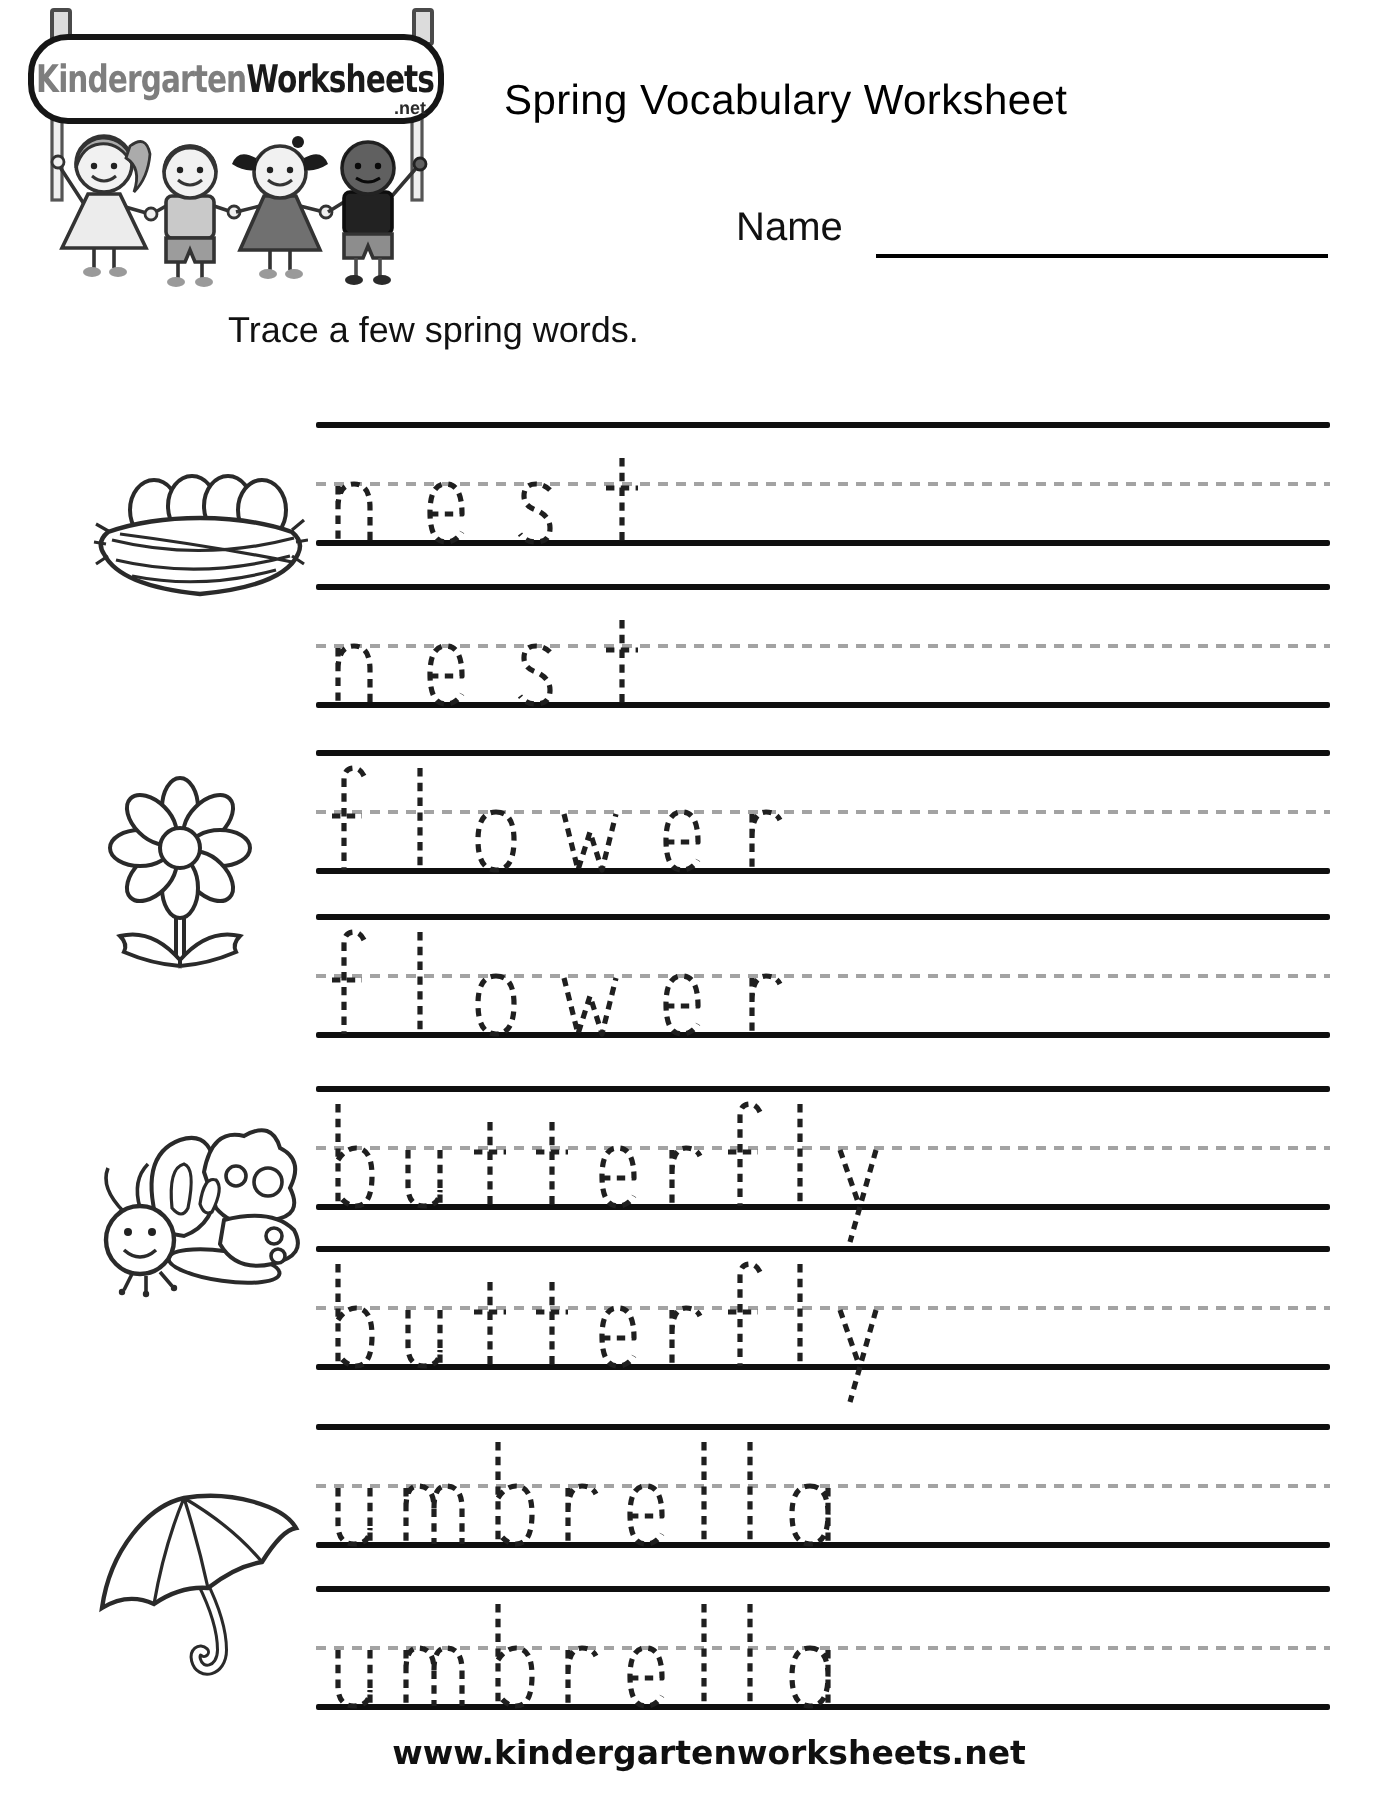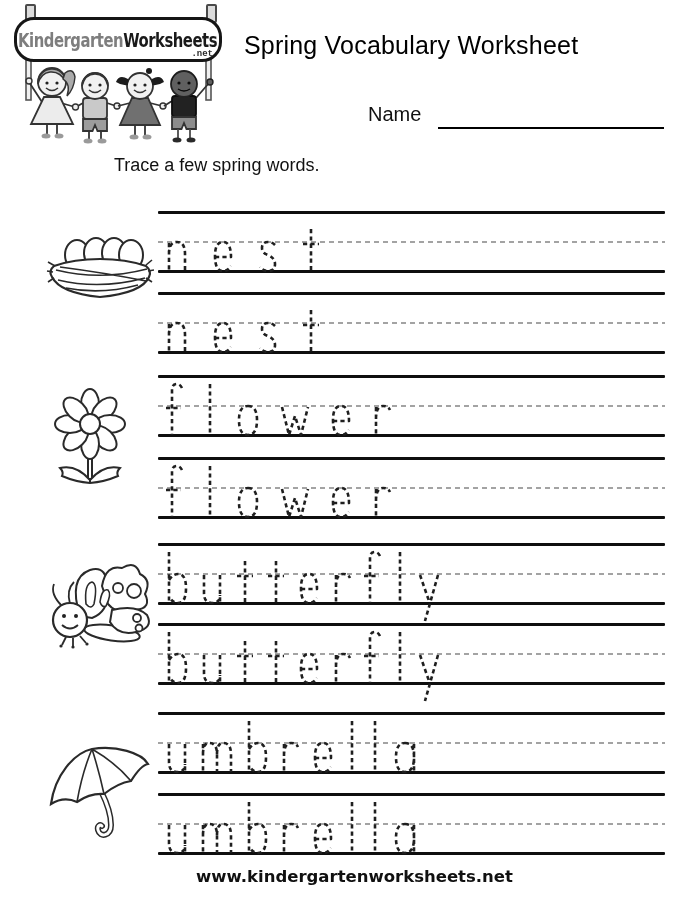--- a/index.html
+++ b/index.html
@@ -18,28 +18,28 @@
     display:flex;align-items:center;justify-content:center;box-sizing:border-box;
   }
   .sign-text{
     font-family:"DejaVu Sans",sans-serif;font-weight:bold;font-size:19px;
     letter-spacing:-0.6px;white-space:nowrap;transform:scaleX(0.78);
     transform-origin:50% 50%;
   }
   .brand-gray{color:#7e7e7e;}
   .brand-dark{color:#1a1a1a;}
   .net-suffix{
-    position:absolute;right:6px;bottom:0px;font-family:Liberation Mono, monospace;
+    position:absolute;right:6px;bottom:0px;font-family:Liberation Sans, sans-serif;
     font-weight:bold;font-size:9px;color:#2a2a2a;letter-spacing:0;
   }
   .kids{position:absolute;left:16px;top:58px;z-index:1;}
   
   .page-title{
-    position:absolute;left:240px;top:27px;font-size:25px;color:#000;
-    letter-spacing:0.2px;margin:4px;font-weight:normal;
+    position:absolute;left:240px;top:27px;font-size:21px;color:#000;
+    letter-spacing:0.2px;margin:12px;font-weight:normal;
   }
   .name-label{position:absolute;left:368px;top:103px;font-size:20px;}
   .name-line{
     position:absolute;left:438px;top:102px;width:226px;height:25px;
     border-bottom:2.5px solid #000;
   }
   .instruction{position:absolute;left:114px;top:155px;font-size:18px;}
   
   .row{position:absolute;left:158px;width:507px;height:86px;}
   .ln{position:absolute;left:0;width:507px;}

